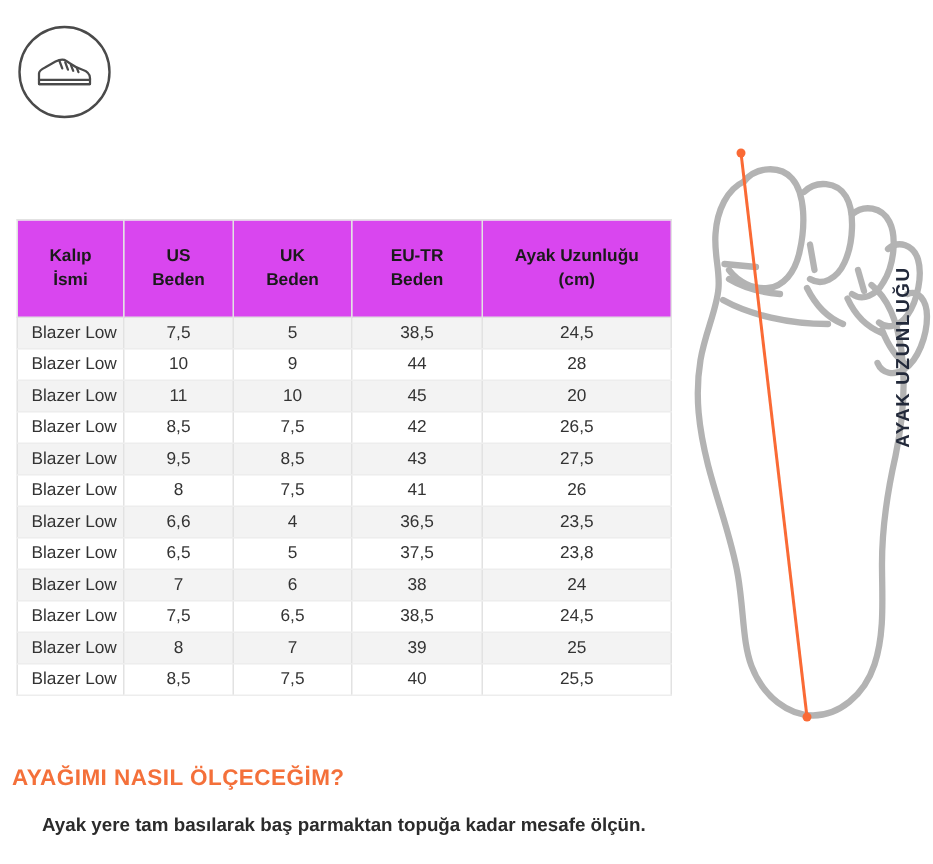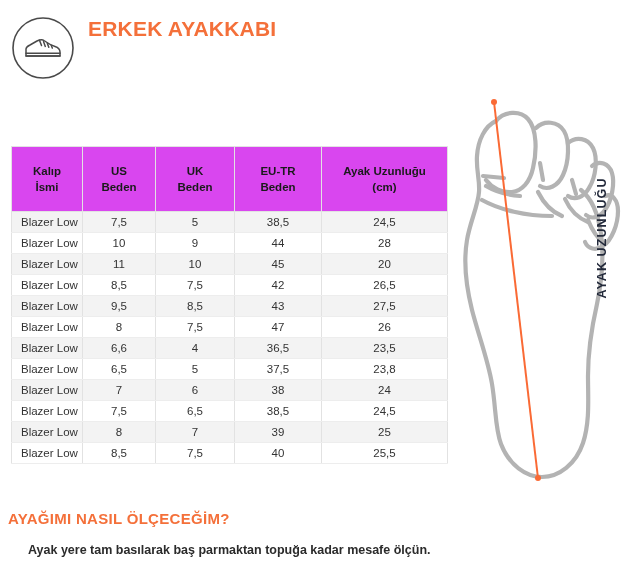--- a/index.html
+++ b/index.html
@@ -169,21 +169,20 @@
         <line x1="28.5" y1="24.2" x2="30.5" y2="29.6"></line>
         <line x1="32.5" y1="25.6" x2="34.3" y2="30.4"></line>
         <line x1="36.3" y1="27.4" x2="37.8" y2="31.2"></line>
         <line x1="40.2" y1="29.3" x2="41.3" y2="32.1"></line>
         <path d="M15 40 L49 40"></path>
       </g>
     </svg>
   </div>
 
   <div id="title-block">
-    <div id="page-title">ERKEK AYAKKABI</div>
   </div>
 </div>
 
 <div id="size-table-wrap">
   <table class="size-table">
     <colgroup>
       <col class="col-mold">
         <col class="col-us">
         <col class="col-uk">
         <col class="col-eu">
@@ -246,21 +245,21 @@
           <td class="mold-cell">Blazer Low</td>
           <td>9,5</td>
           <td>8,5</td>
           <td>43</td>
           <td>27,5</td>
         </tr>
         <tr>
           <td class="mold-cell">Blazer Low</td>
           <td>8</td>
           <td>7,5</td>
-          <td>47</td>
+          <td>41</td>
           <td>26</td>
         </tr>
         <tr>
           <td class="mold-cell">Blazer Low</td>
           <td>6,6</td>
           <td>4</td>
           <td>36,5</td>
           <td>23,5</td>
         </tr>
         <tr>

